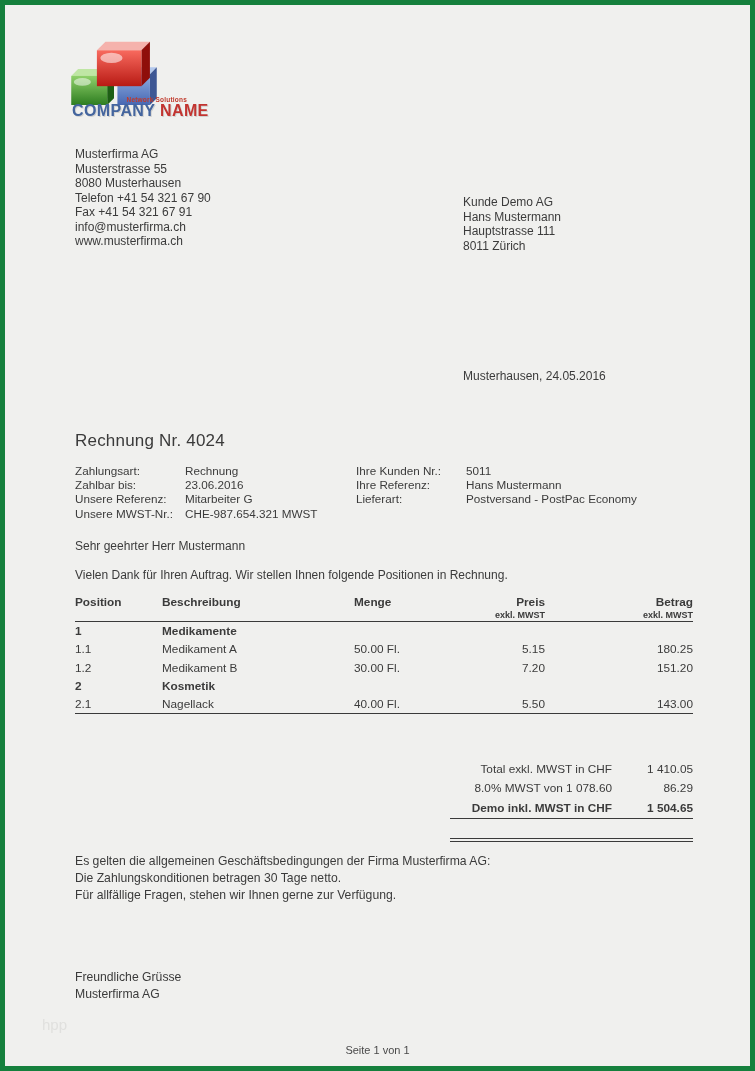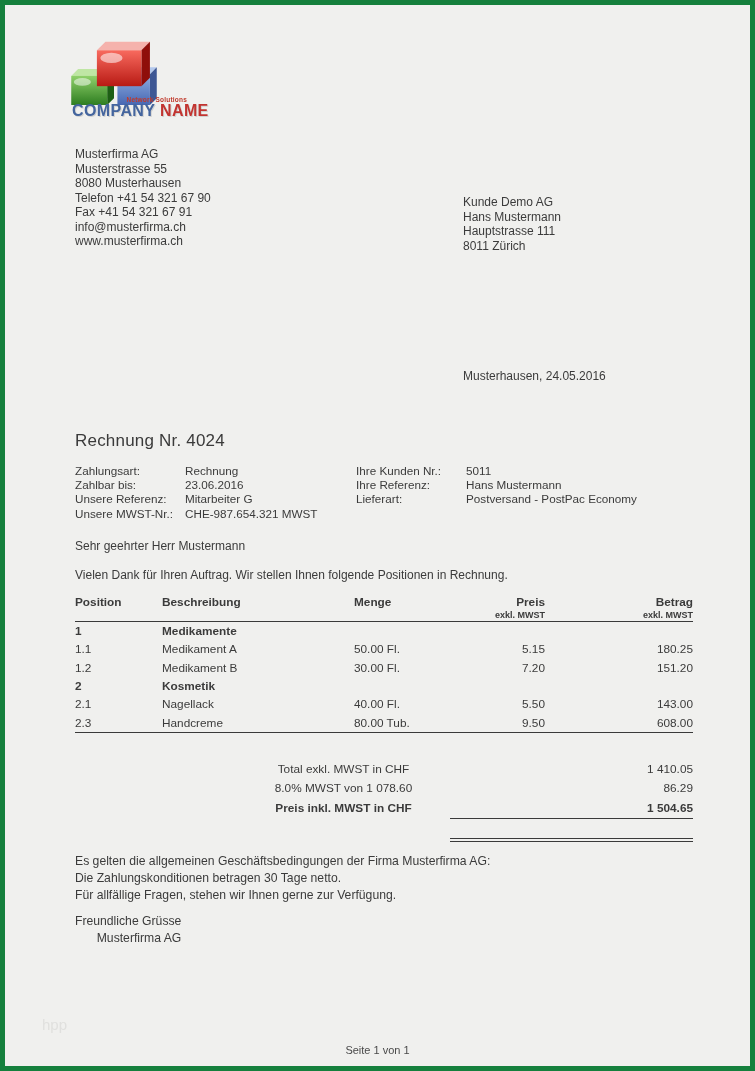--- a/index.html
+++ b/index.html
@@ -50,29 +50,29 @@
   .th-num { text-align:right; }
   .th-sub { display:block; font-size:9px; font-weight:bold; margin-top:1px; }
   .tbl-body { border-bottom:1.5px solid #3a3a3a; }
   .tr { height:18.3px; align-items:center; }
   .c-num { text-align:right; }
   .tr.group { font-weight:bold; }
 
   
   .totals { left:70px; top:754px; width:618px; font-size:11.8px; }
   .trow { display:grid; grid-template-columns:537px 81px; height:19.5px; align-items:center; }
-  .trow .tlab { text-align:center; }
+  .trow .tlab { text-align:right; }
   .trow .tval { text-align:right; }
   .trow.final { font-weight:bold; }
   .rule-top    { position:absolute; left:375px; right:0; top:58.5px; border-top:1px solid #3a3a3a; }
   .rule-double { position:absolute; left:375px; right:0; top:79px; height:2px;
                  border-top:1px solid #3a3a3a; border-bottom:1px solid #3a3a3a; }
 
   .closing { left:70px; top:848px; font-size:12.2px; line-height:17.2px; }
-  .regards { left:70px; top:908px; font-size:12.2px; line-height:16.5px;text-align:right; }
+  .regards { left:70px; top:964px; font-size:12.2px; line-height:16.5px; }
 
   .watermark { left:37px; top:1011px; font-size:15px; color:#e0e0de; }
   .pagefooter { left:0; top:1039px; width:100%; text-align:center; font-size:11px; color:#4a4a4a; }
 </style>
 </head>
 <body>
 
 <div class="page">
 
   <div class="abs logo">
@@ -192,41 +192,34 @@
         <div class="c-num"></div>
         <div class="c-num"></div>
       </div>
       <div class="grid5 tr">
         <div>2.1</div>
         <div>Nagellack</div>
         <div>40.00 Fl.</div>
         <div class="c-num">5.50</div>
         <div class="c-num">143.00</div>
       </div>
-      <div class="grid5 tr">
-        <div>2.3</div>
-        <div>Handcreme</div>
-        <div>80.00 Tub.</div>
-        <div class="c-num">9.50</div>
-        <div class="c-num">608.00</div>
-      </div>
     </div>
   </div>
 
   <div class="abs totals">
     <div class="trow">
       <div class="tlab">Total exkl. MWST in CHF</div>
       <div class="tval">1 410.05</div>
     </div>
     <div class="trow">
       <div class="tlab">8.0% MWST von 1 078.60</div>
       <div class="tval">86.29</div>
     </div>
     <div class="trow final">
-      <div class="tlab">Preis inkl. MWST in CHF</div>
+      <div class="tlab">Demo inkl. MWST in CHF</div>
       <div class="tval">1 504.65</div>
     </div>
     <div class="rule-top"></div>
     <div class="rule-double"></div>
   </div>
 
   <div class="abs closing">
     <div>Es gelten die allgemeinen Geschäftsbedingungen der Firma Musterfirma AG:</div>
     <div>Die Zahlungskonditionen betragen 30 Tage netto.</div>
     <div>Für allfällige Fragen, stehen wir Ihnen gerne zur Verfügung.</div>

